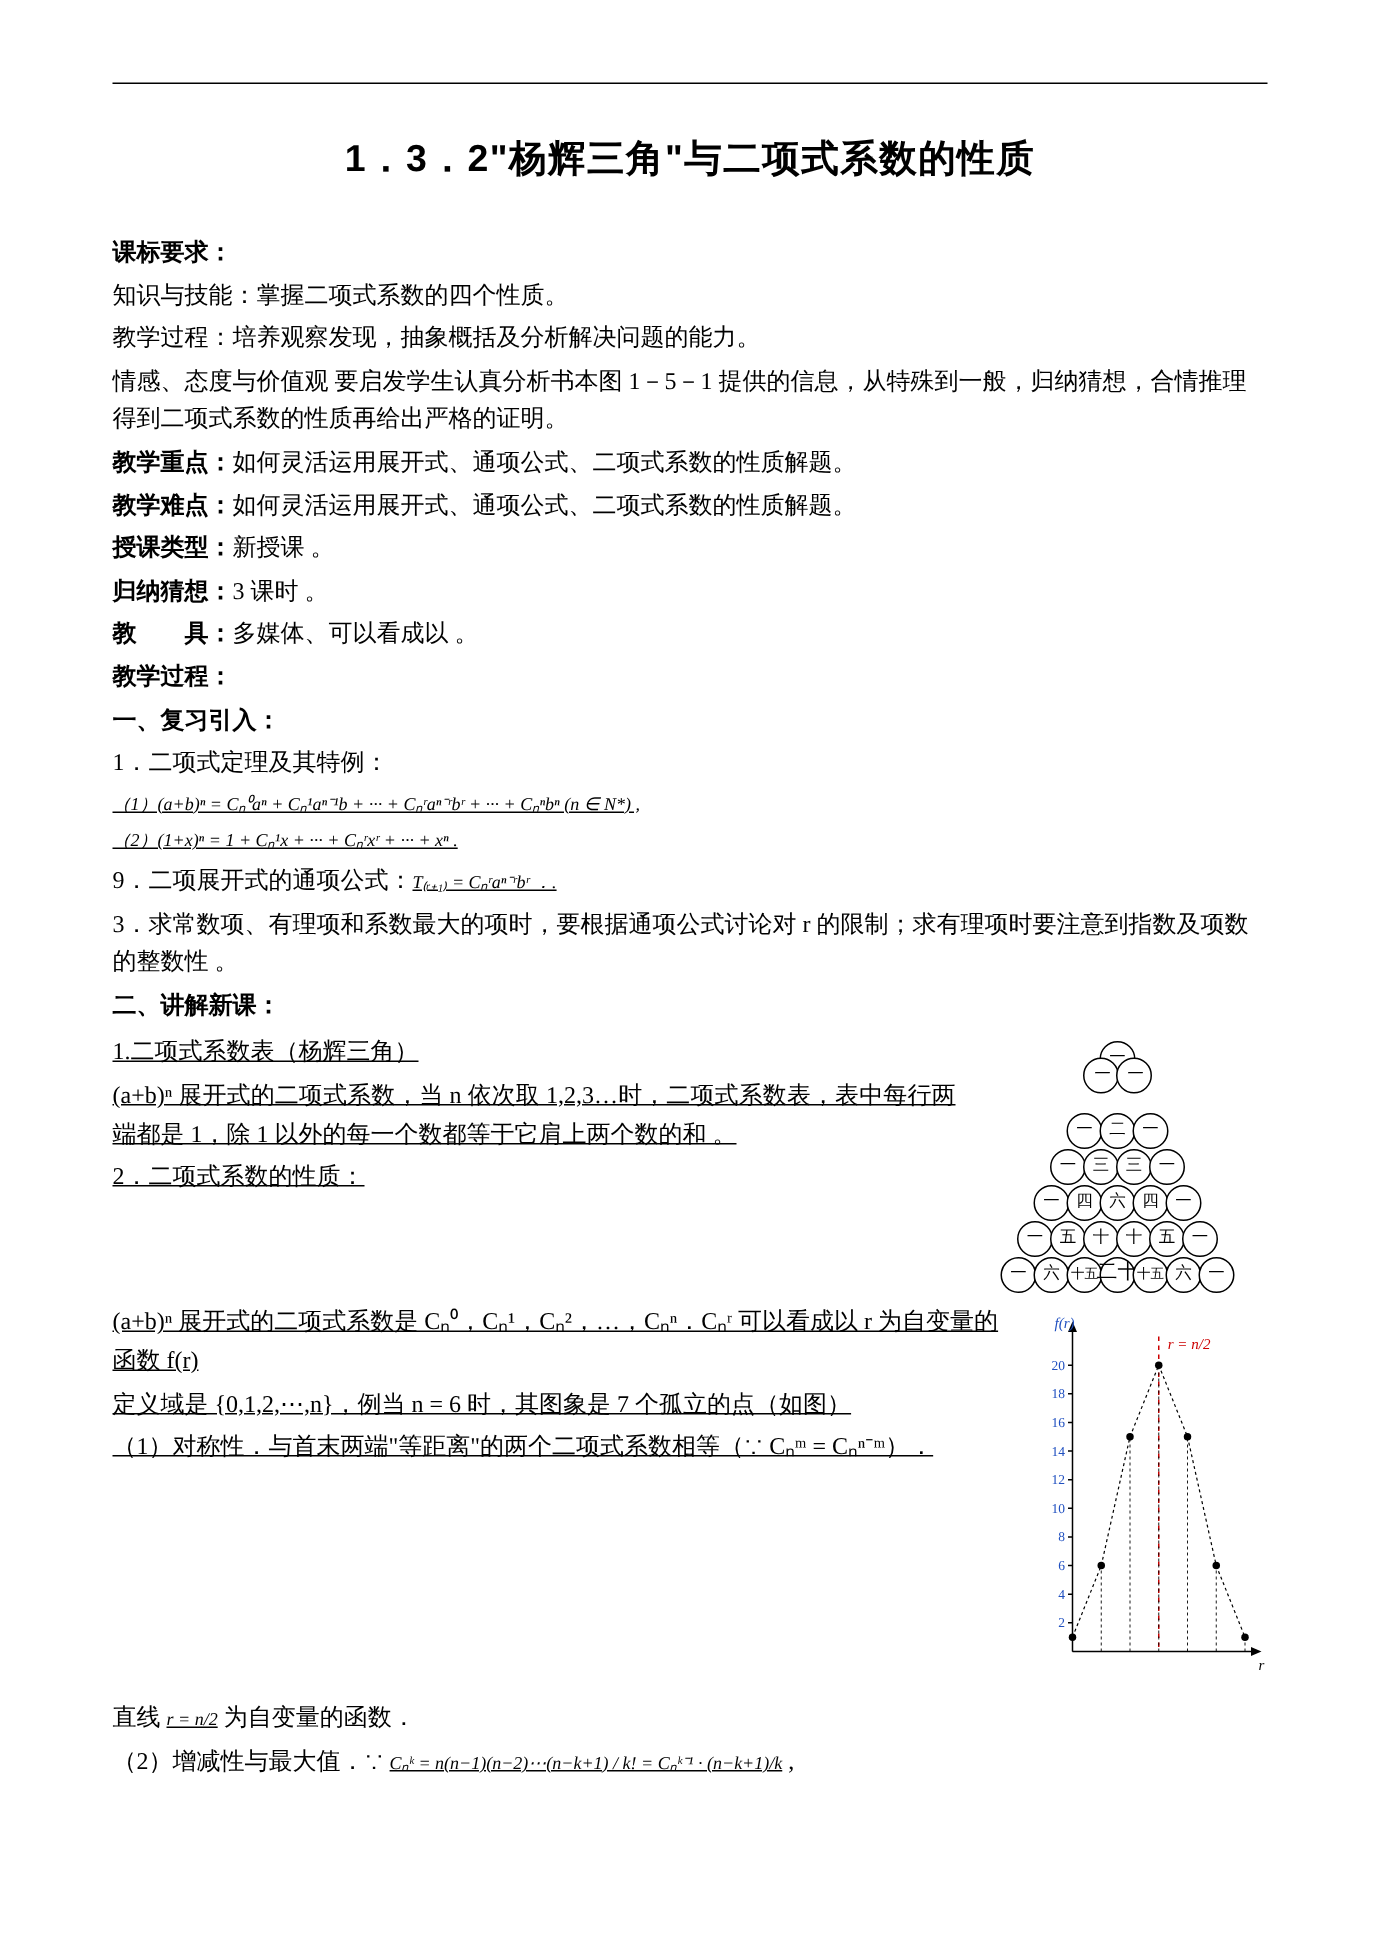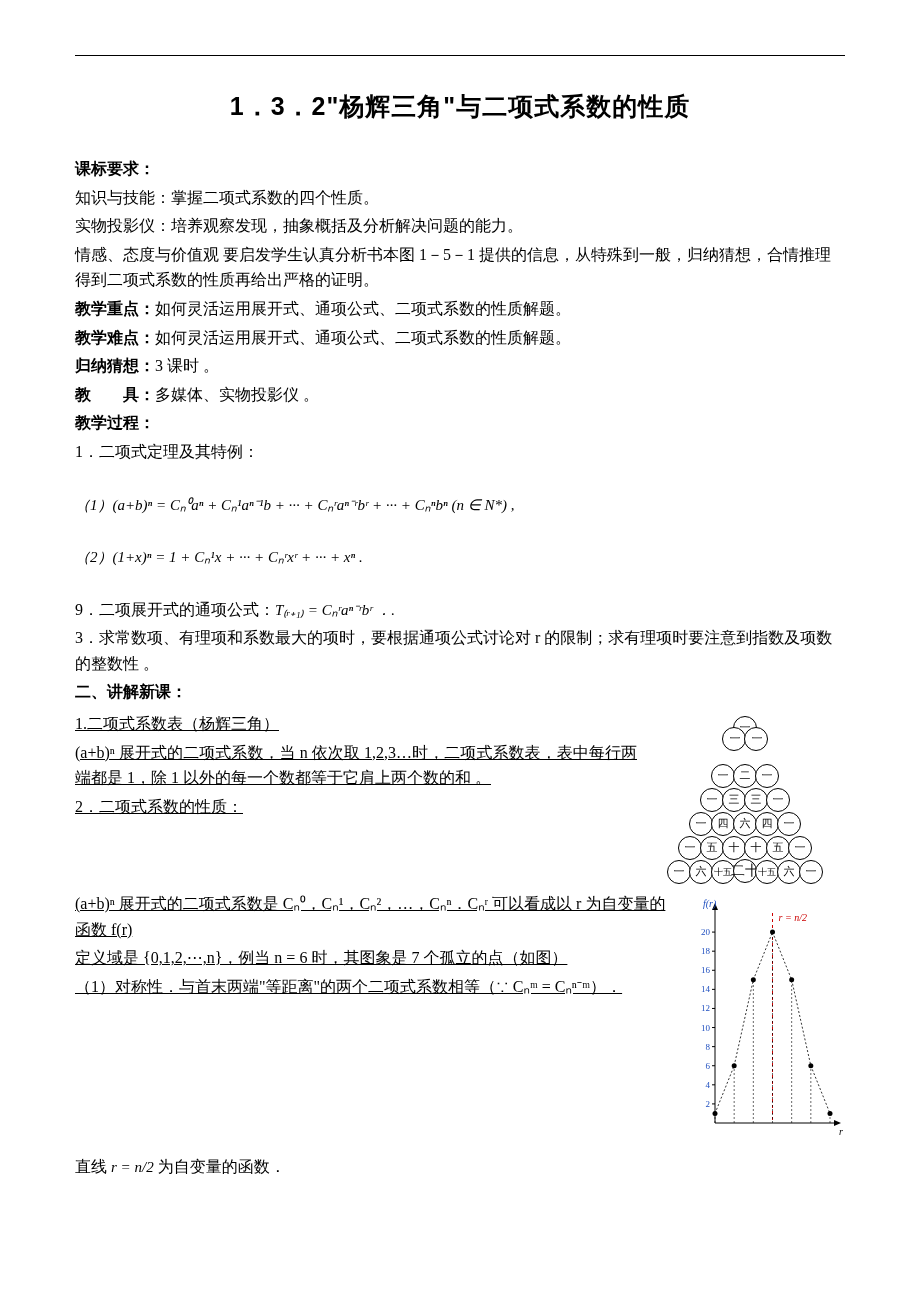--- a/index.html
+++ b/index.html
@@ -32,22 +32,23 @@
   .bold {
     font-weight: bold;
     font-family: "SimHei", "Heiti SC", sans-serif;
   }
   p {
     margin: 3px 0;
   }
   .formula {
     font-family: "Times New Roman", serif;
     font-style: italic;
-    margin: 28px 0;
-    font-size: 15px;
+    margin: 5px 0;
+    font-size: 12px;
+    text-decoration: underline;
   }
   .content-row {
     display: flex;
     align-items: flex-start;
   }
   .col-text {
     flex: 1;
     padding-right: 8px;
     text-decoration: underline;
   }
@@ -89,27 +90,29 @@
 </head>
 <body>
 
 <div class="page">
   <hr class="rule">
 
   <h1 class="title">1．3．2"杨辉三角"与二项式系数的性质</h1>
 
   <p><span class="bold">课标要求：</span></p>
   <p>知识与技能：掌握二项式系数的四个性质。</p>
-  <p>实物投影仪：培养观察发现，抽象概括及分析解决问题的能力。</p>
+  <p>教学过程：培养观察发现，抽象概括及分析解决问题的能力。</p>
   <p>情感、态度与价值观 要启发学生认真分析书本图 1－5－1 提供的信息，从特殊到一般，归纳猜想，合情推理得到二项式系数的性质再给出严格的证明。</p>
   <p><span class="bold">教学重点：</span><span>如何灵活运用展开式、通项公式、二项式系数的性质解题。</span></p>
   <p><span class="bold">教学难点：</span><span>如何灵活运用展开式、通项公式、二项式系数的性质解题。</span></p>
+  <p><span class="bold">授课类型：</span><span>新授课 。</span></p>
   <p><span class="bold">归纳猜想：</span><span>3 课时 。</span></p>
-  <p><span class="bold">教　　具：</span><span>多媒体、实物投影仪 。</span></p>
+  <p><span class="bold">教　　具：</span><span>多媒体、可以看成以 。</span></p>
   <p><span class="bold">教学过程：</span></p>
+  <p><span class="bold">一、复习引入：</span></p>
   <p>1．二项式定理及其特例：</p>
 
   <p class="formula">（1）(a+b)ⁿ = Cₙ⁰aⁿ + Cₙ¹aⁿ⁻¹b + ··· + Cₙʳaⁿ⁻ʳbʳ + ··· + Cₙⁿbⁿ (n ∈ N*) ,</p>
   <p class="formula">（2）(1+x)ⁿ = 1 + Cₙ¹x + ··· + Cₙʳxʳ + ··· + xⁿ .</p>
 
   <p><span>9．二项展开式的通项公式：</span><span class="formula" style="display:inline">T₍ᵣ₊₁₎ = Cₙʳaⁿ⁻ʳbʳ ．.</span></p>
 
   <p>3．求常数项、有理项和系数最大的项时，要根据通项公式讨论对 r 的限制；求有理项时要注意到指数及项数的整数性 。</p>
   <p><span class="bold">二、讲解新课：</span></p>
 
@@ -186,13 +189,14 @@
           <circle cx="92.5" cy="39.09090909090909" r="2.5" fill="#000"></circle>
           <circle cx="111.66666666666666" cy="86.81818181818184" r="2.5" fill="#000"></circle>
           <circle cx="130.83333333333334" cy="172.72727272727275" r="2.5" fill="#000"></circle>
           <circle cx="150" cy="220.45454545454547" r="2.5" fill="#000"></circle>
           <text x="98.5" y="28" font-size="10" font-style="italic" fill="#c00" font-family="serif">r = n/2</text>
         </svg>
     </div>
   </div>
 
   <p><span>直线 </span><span class="formula" style="display:inline">r = n/2</span><span> 为自变量的函数．</span></p>
+  <p><span>（2）增减性与最大值．∵ </span><span class="formula" style="display:inline">Cₙᵏ = n(n−1)(n−2)⋯(n−k+1) / k! = Cₙᵏ⁻¹ · (n−k+1)/k</span><span> ,</span></p>
 </div>
 
 </body></html>

